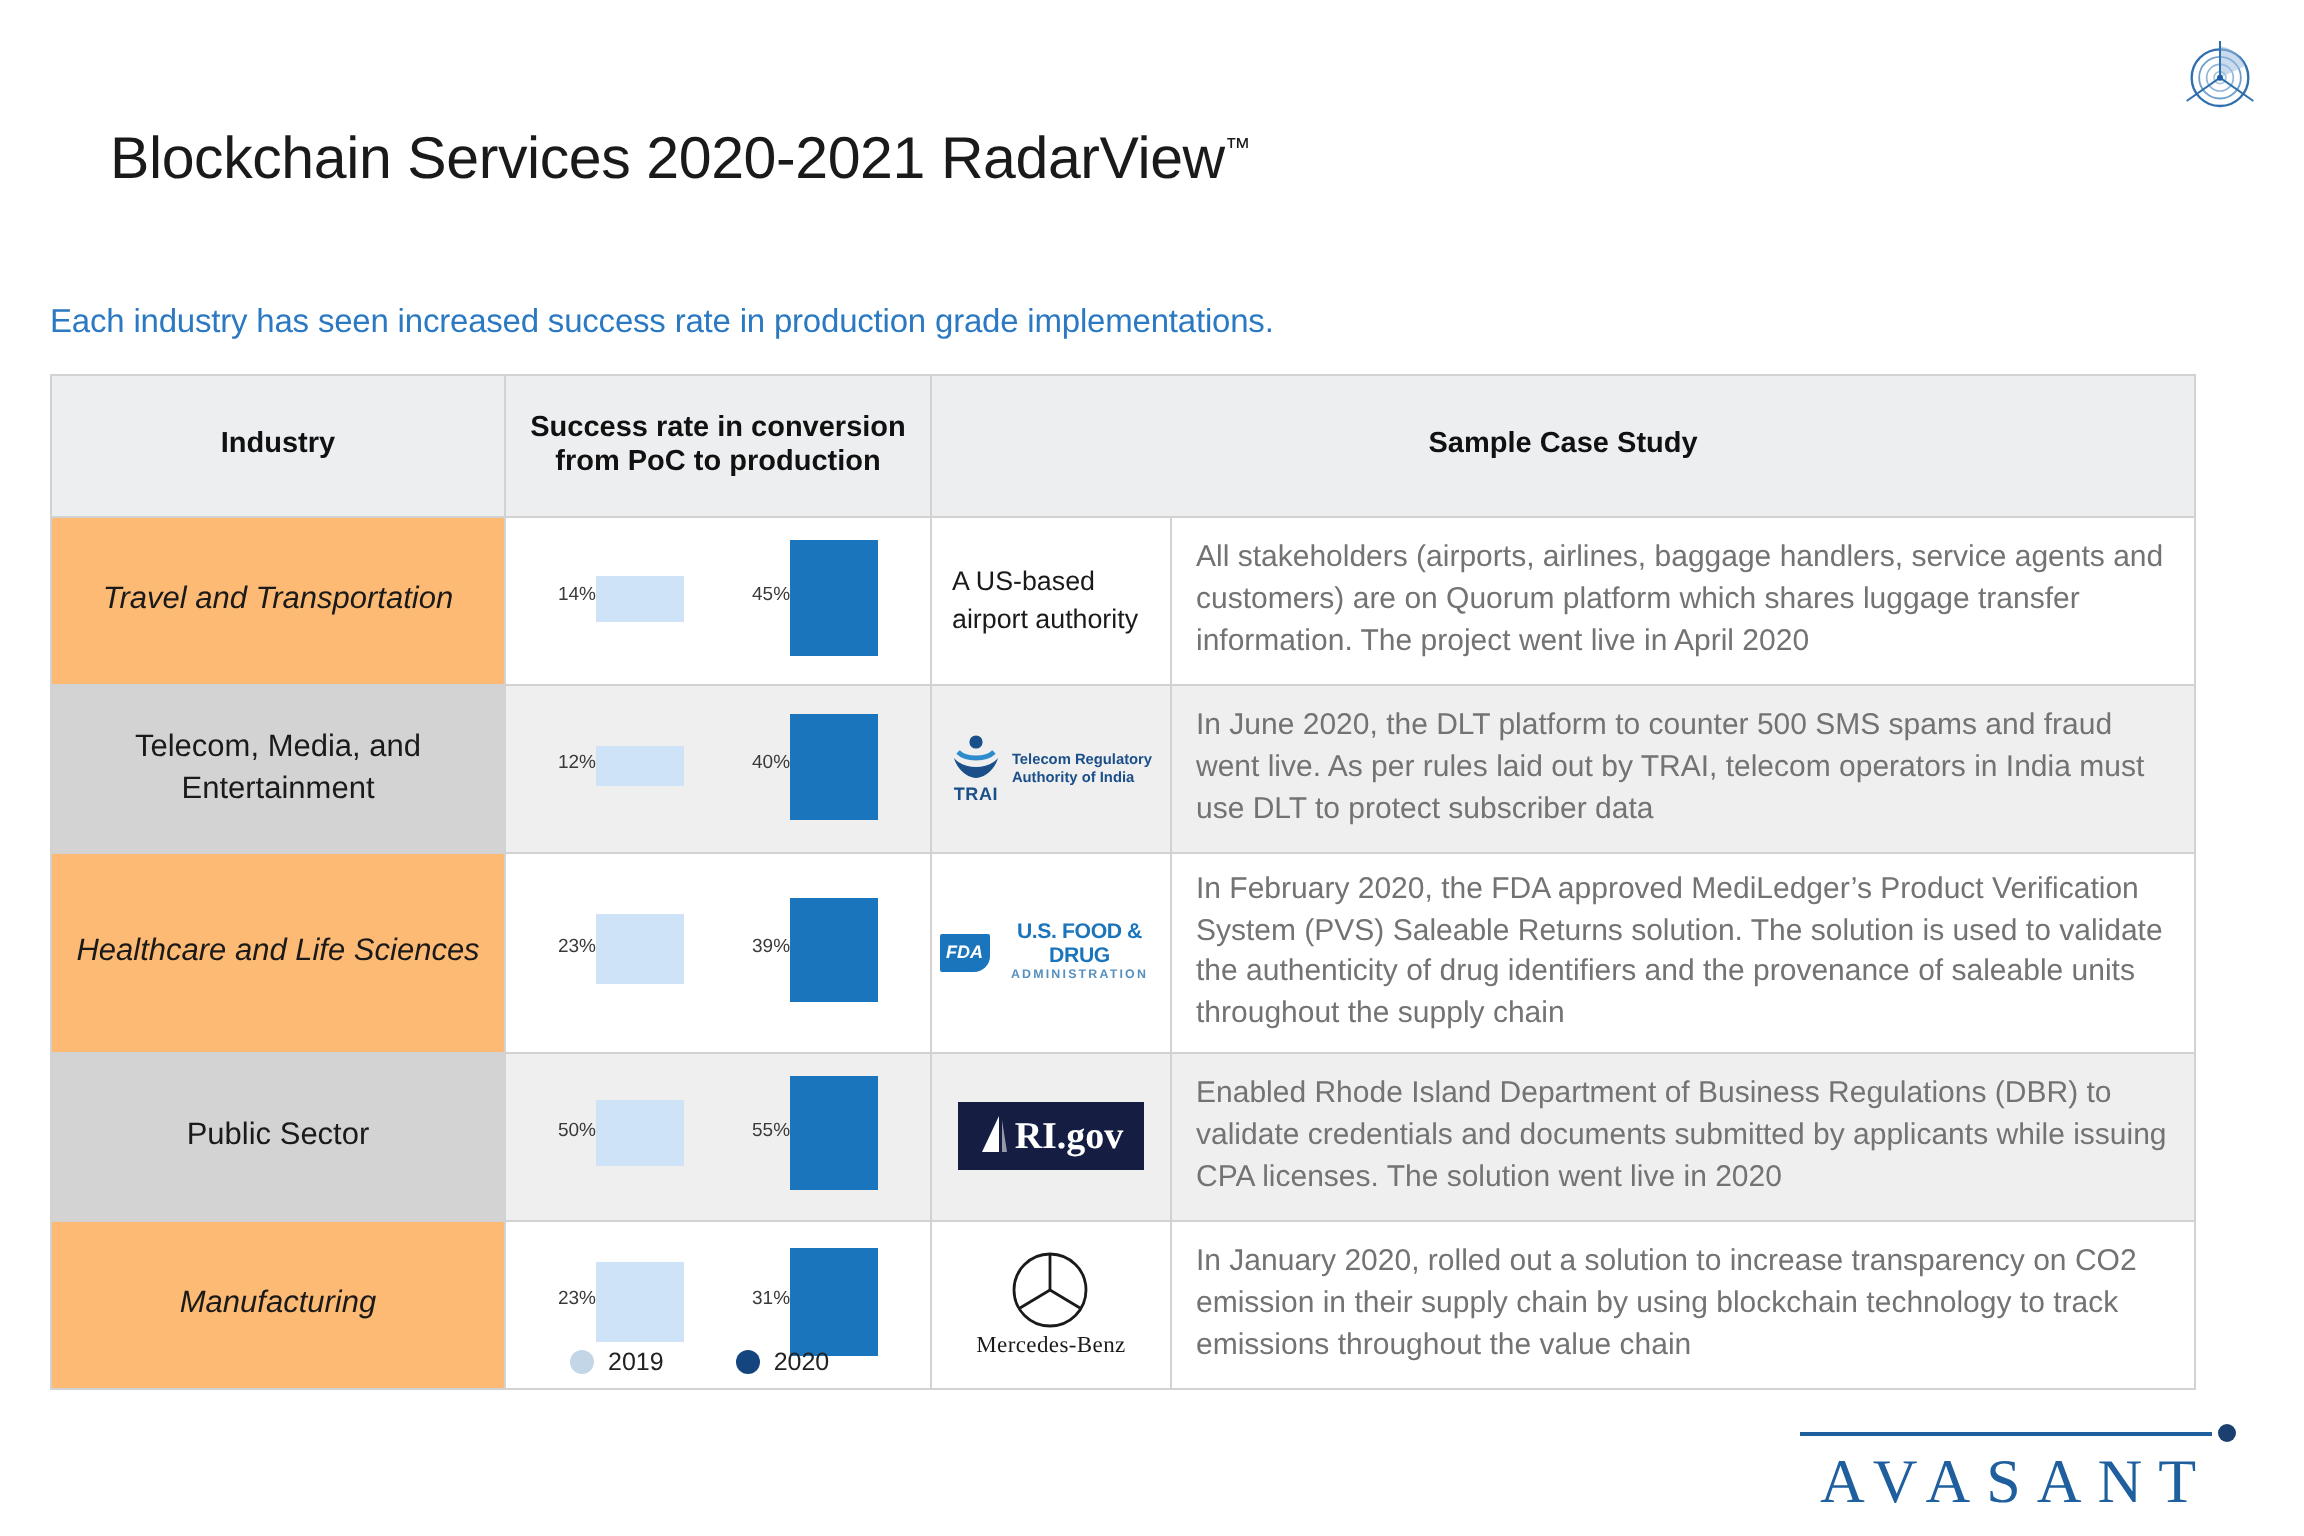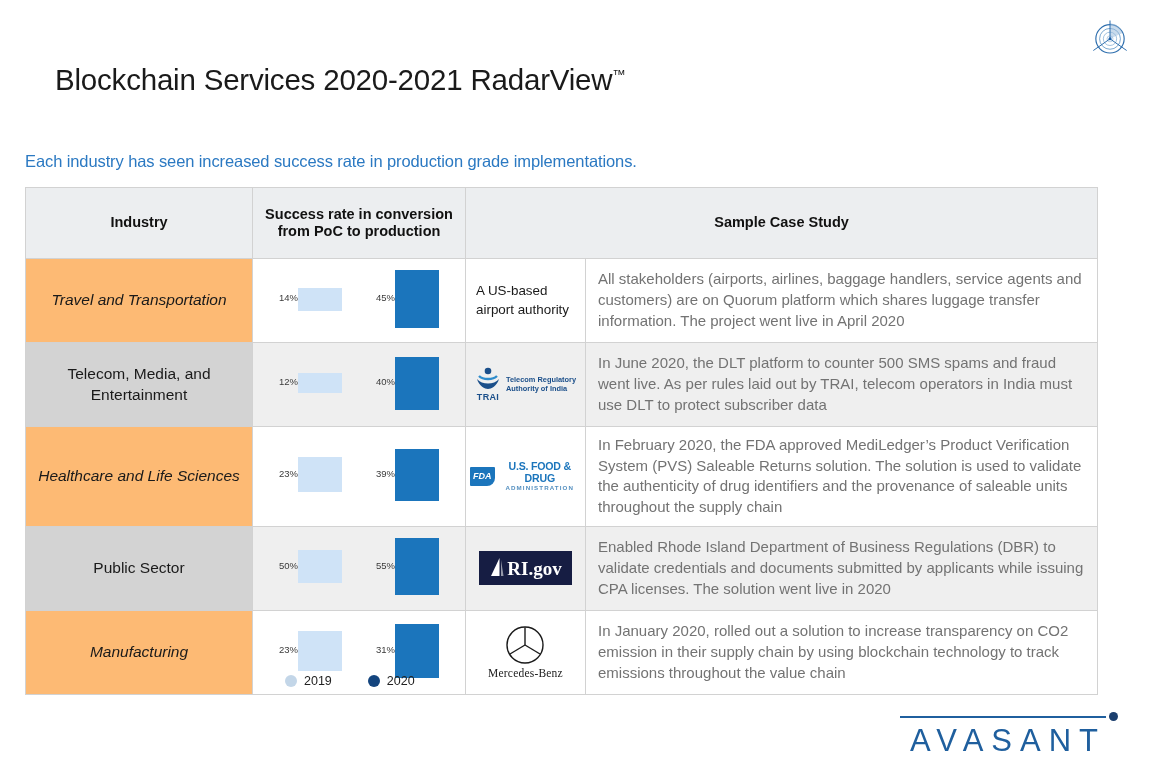--- a/index.html
+++ b/index.html
@@ -166,21 +166,21 @@
   .avasant {
     position: absolute;
     right: 28px;
     bottom: 12px;
     width: 238px;
   }
   .avasant-word {
     font-size: 31px;
     letter-spacing: 8px;
     color: #1f5f9e;
-    font-family: Liberation Sans, sans-serif;
+    font-family: Liberation Serif, serif;
     line-height: 1;
     text-align: center;
     padding-left: 6px;
   }
   .avasant-rule {
     position: relative;
     height: 10px;
     margin: 0 6px 3px 14px;
   }
   .avasant-rule .line {

